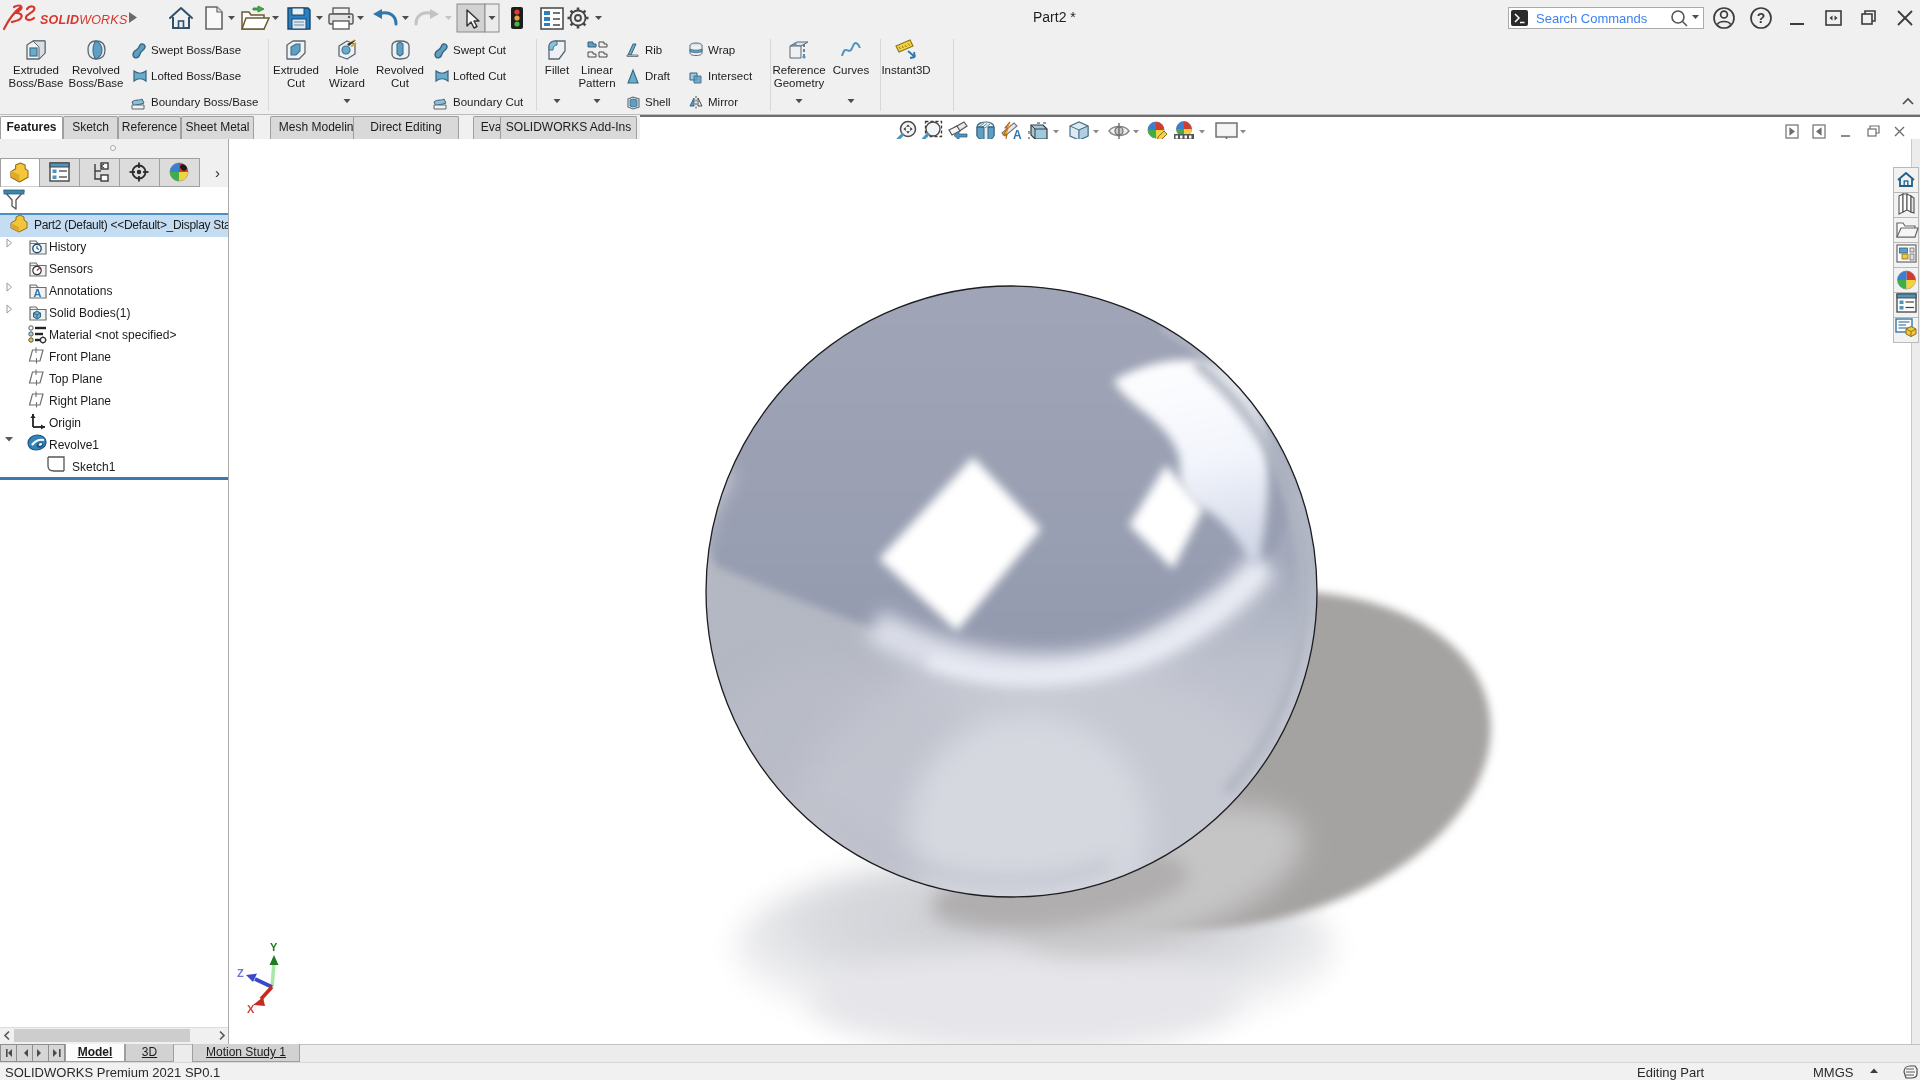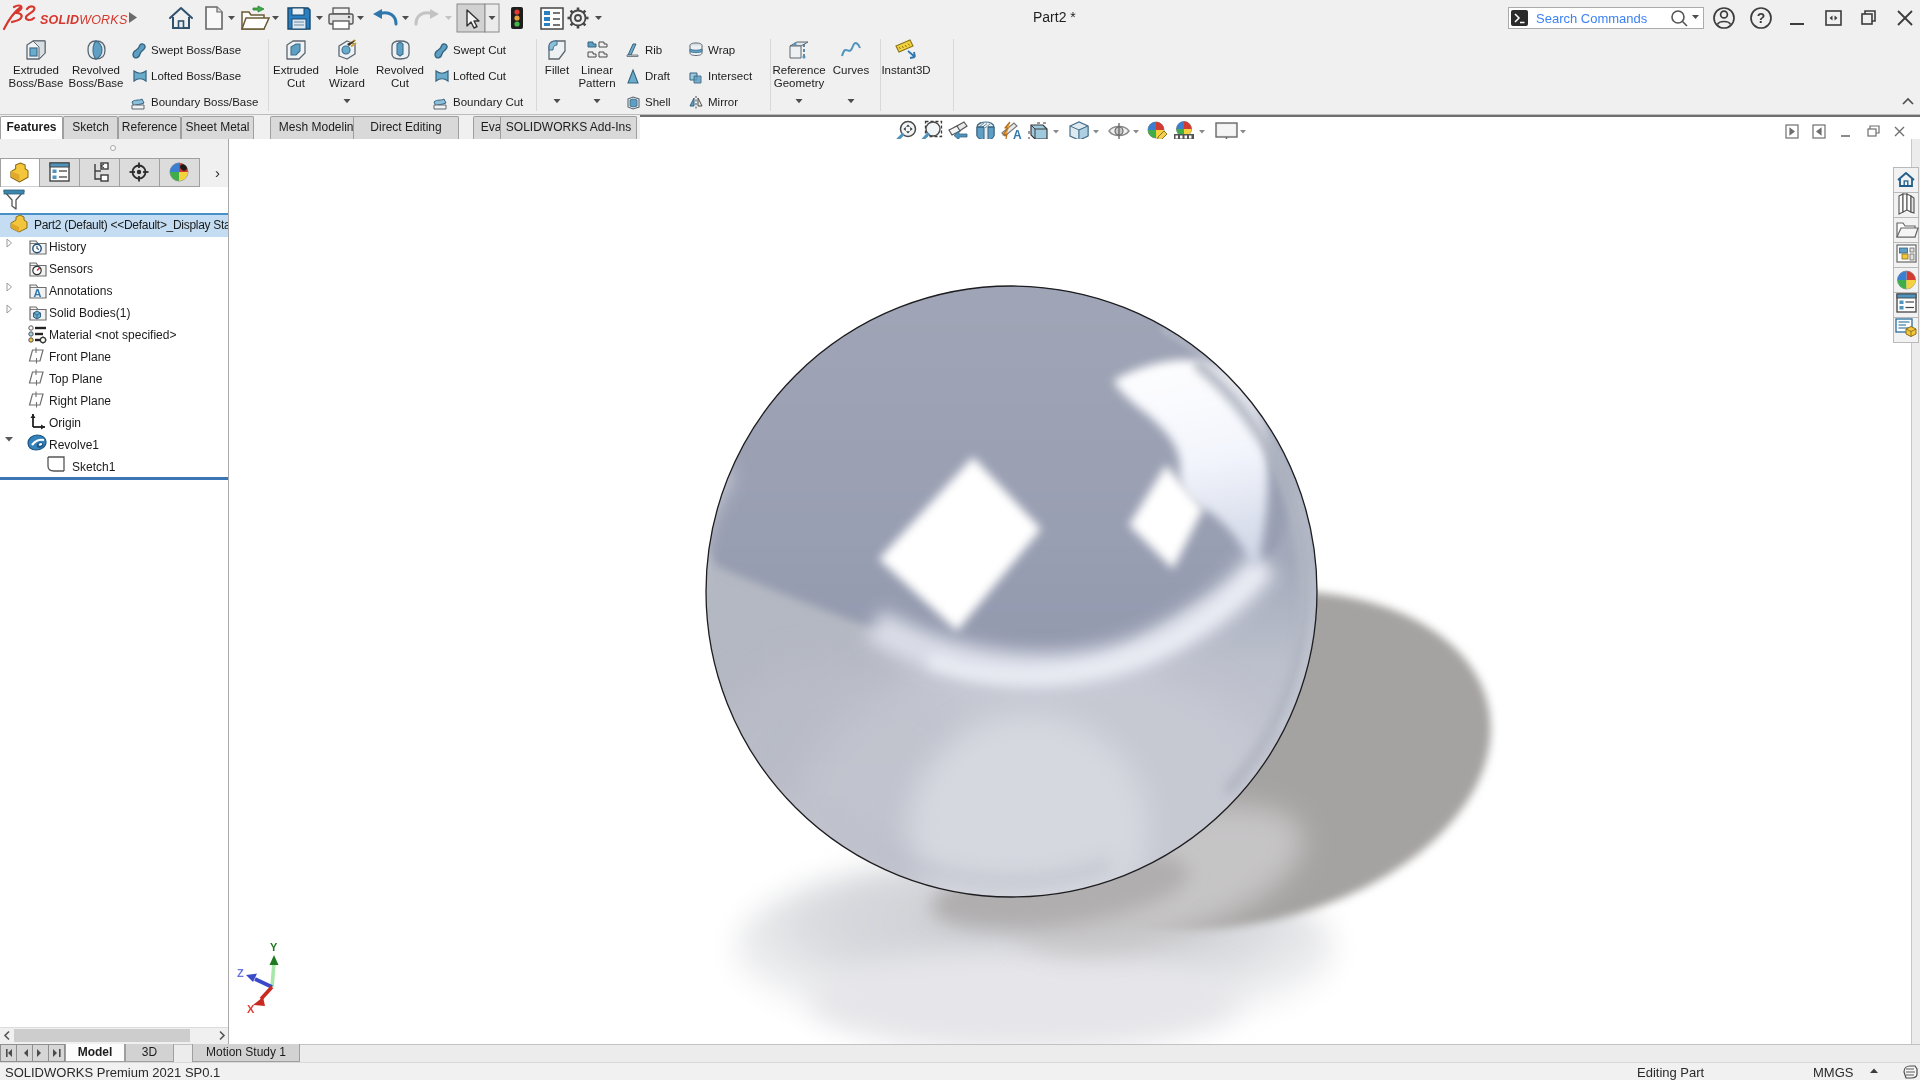--- a/index.html
+++ b/index.html
@@ -821,21 +821,21 @@
     <rect x="48.5" y="0.5" width="16" height="17"></rect>
   </g>
   <g fill="#4a4a4a">
     <path d="M12,5 l-4,4 l4,4 Z M6,5 l1.6,0 l0,8 l-1.6,0 Z"></path>
     <path d="M28,5 l-4,4 l4,4 Z"></path>
     <path d="M37,5 l4,4 l-4,4 Z"></path>
     <path d="M53,5 l4,4 l-4,4 Z M59,5 l1.6,0 l0,8 l-1.6,0 Z"></path>
   </g>
 </svg>
 <style>
-.btab{position:absolute;top:1044px;height:18px;font-size:12px;color:#1c1c1c;text-align:center;line-height:17px;border:1px solid #9f9f9f;border-top:none;}
+.btab{position:absolute;top:1044px;height:18px;font-size:12px;color:#1c1c1c;text-align:center;line-height:17px;border:1px solid #9f9f9f;border-top:none;text-decoration:underline;}
 </style>
 <div class="btab" style="left:65px;width:60px;background:#fcfcfc;font-weight:bold;">Model</div>
 <div class="btab" style="left:125px;width:49px;background:#d2d2d2;">3D Views</div>
 <div class="btab" style="left:192px;width:108px;background:#d2d2d2;">Motion Study 1</div>
 
 <div class="abs" id="statusbar" style="left:0;top:1062px;width:1920px;height:18px;background:#f1f1f1;border-top:1px solid #d9d9d9;"></div>
 <div class="txt" style="left:5px;top:1065px;font-size:13px;color:#2a2a2a;">SOLIDWORKS Premium 2021 SP0.1</div>
 <div class="txt" style="left:1637px;top:1065px;font-size:13px;color:#2a2a2a;">Editing Part</div>
 <div class="txt" style="left:1813px;top:1065px;font-size:13px;color:#2a2a2a;">MMGS</div>
 <svg class="abs" style="left:1860px;top:1062px;" width="60" height="18" viewBox="0 0 60 18">

